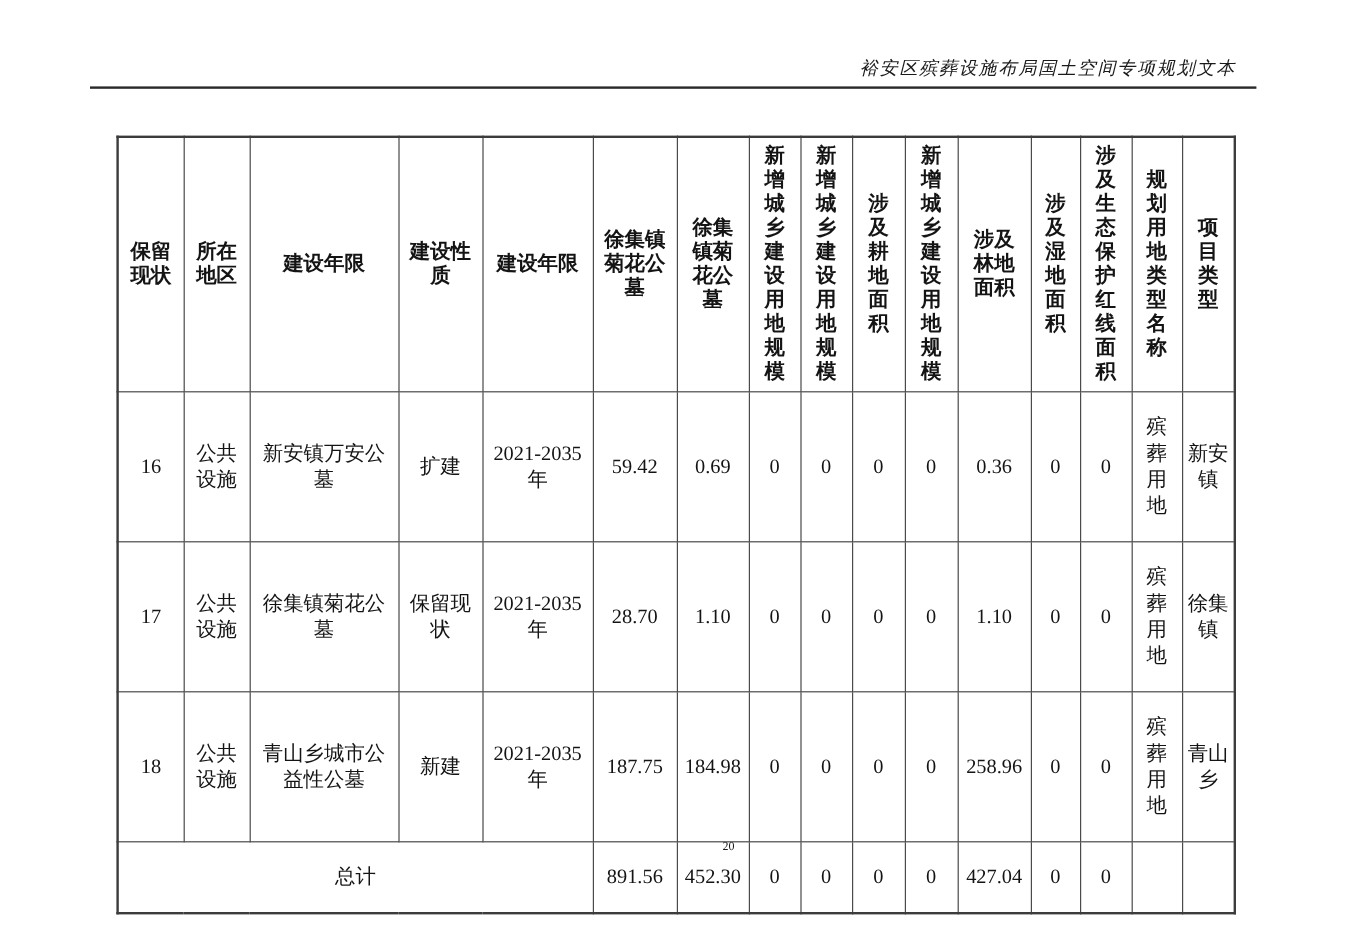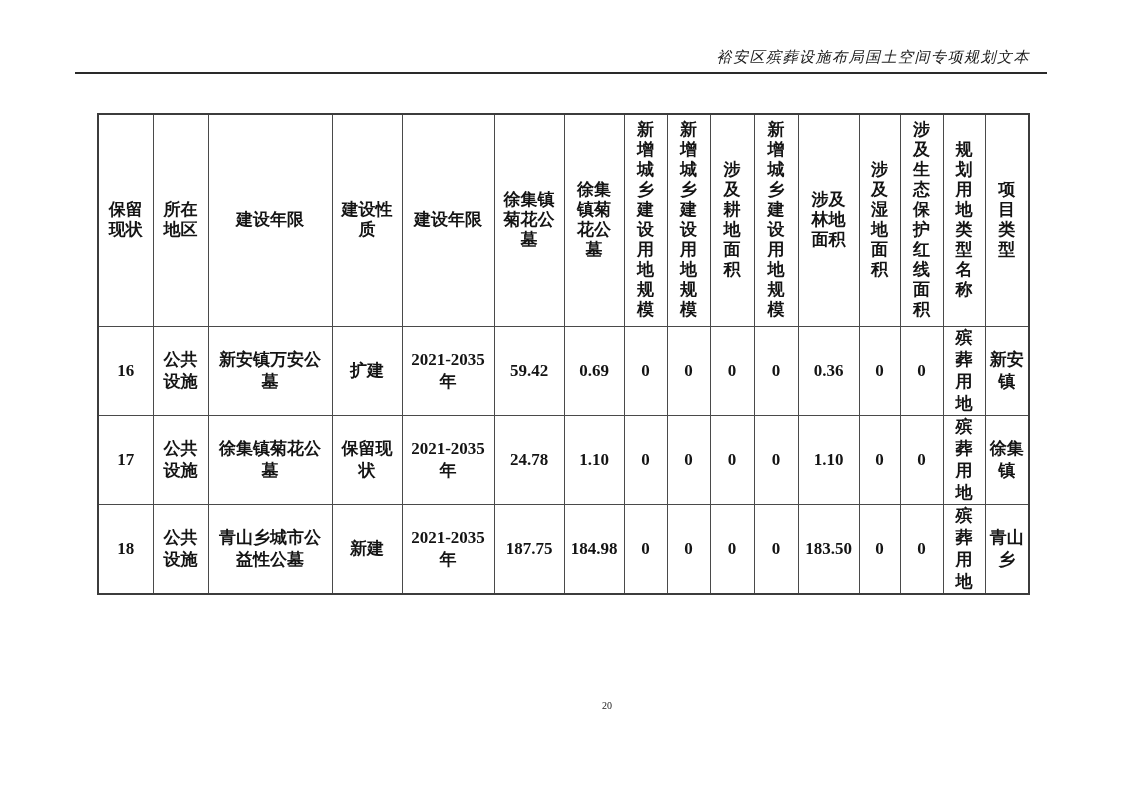--- a/index.html
+++ b/index.html
@@ -60,22 +60,22 @@
     word-break: normal;
     overflow-wrap: break-word;
   }
   table.land-table th {
     font-weight: bold;
     padding: 0 6px;
     line-height: 20px;
     margin-left: 32px;
   }
   table.land-table td {
-    font-weight: bold;
-    padding: 0 4px;
+    font-weight: normal;
+    padding: 18px 4px;
     line-height: 22px;
   }
   tr.header-row  { height: 212px; }
   tr.data-row    { height: 83px; }
   tr.data-row-18 { height: 87px; }
   tr.total-row   { height: 44px; }
   
   td.v-cell {
     padding: 0 10px;
     line-height: 20px;
@@ -157,21 +157,21 @@
         <td>0</td>
         <td class="v-cell">殡葬用地</td>
         <td class="v-cell">新安镇</td>
       </tr>
       <tr class="data-row">
         <td>17</td>
         <td>公共设施</td>
         <td>徐集镇菊花公墓</td>
         <td>保留现状</td>
         <td>2021-2035年</td>
-        <td>24.78</td>
+        <td>28.70</td>
         <td>1.10</td>
         <td>0</td>
         <td>0</td>
         <td>0</td>
         <td>0</td>
         <td>1.10</td>
         <td>0</td>
         <td>0</td>
         <td class="v-cell">殡葬用地</td>
         <td class="v-cell">徐集镇</td>
@@ -181,24 +181,38 @@
         <td>公共设施</td>
         <td>青山乡城市公益性公墓</td>
         <td>新建</td>
         <td>2021-2035年</td>
         <td>187.75</td>
         <td>184.98</td>
         <td>0</td>
         <td>0</td>
         <td>0</td>
         <td>0</td>
-        <td>183.50</td>
+        <td>258.96</td>
         <td>0</td>
         <td>0</td>
         <td class="v-cell">殡葬用地</td>
         <td class="v-cell">青山乡</td>
       </tr>
+      <tr class="total-row">
+        <td colspan="5">总计</td>
+        <td>891.56</td>
+        <td>452.30</td>
+        <td>0</td>
+        <td>0</td>
+        <td>0</td>
+        <td>0</td>
+        <td>427.04</td>
+        <td>0</td>
+        <td>0</td>
+        <td></td>
+        <td></td>
+      </tr>
     </tbody>
   </table>
 
   <div class="page-number">20</div>
 
 </div>
 
 </body></html>

